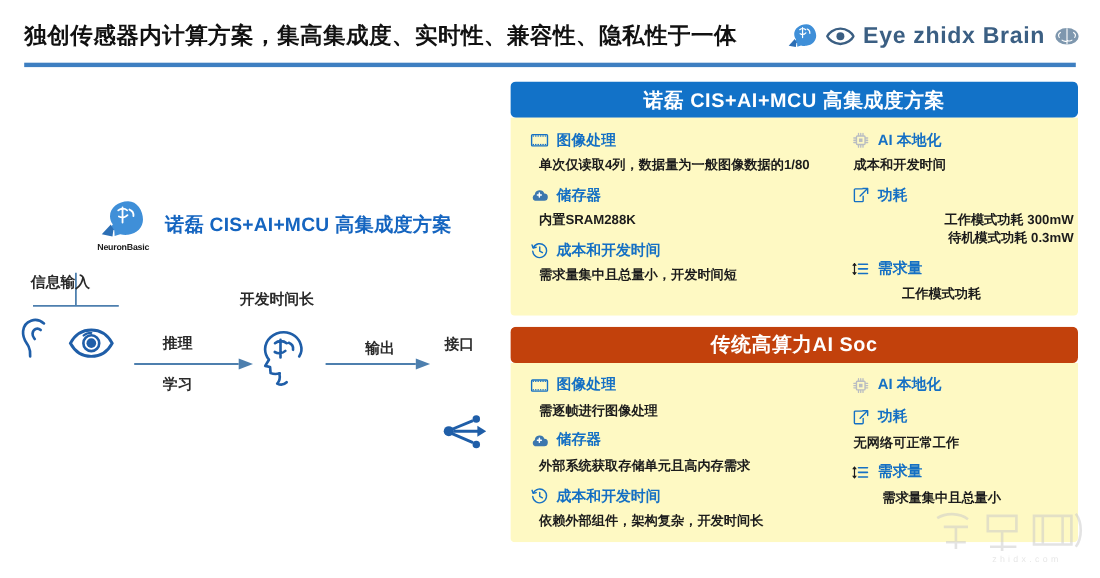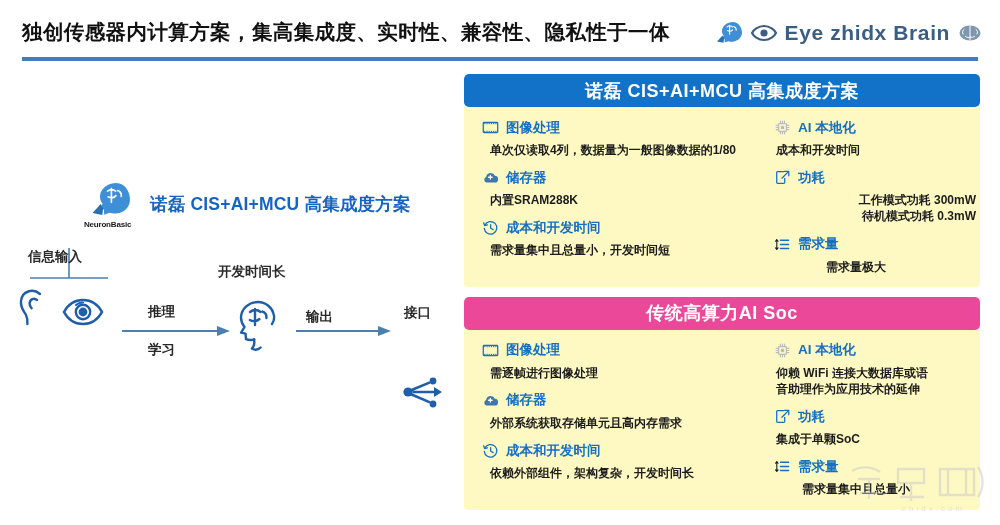--- a/index.html
+++ b/index.html
@@ -37,40 +37,40 @@
   .left-panel {
     position:absolute; left:0; top:66px; width:462px; height:455px;
   }
   .ln-logo-row {
     position:absolute; left:84px; top:114px;
     display:flex; align-items:center; gap:10px;
   }
   .ln-logo-mark { position:relative; width:56px; height:48px; }
   .ln-logo-cap {
     position:absolute; left:0; bottom:-1px; width:56px;
-    text-align:left; font-size:8px; font-weight:bold; color:#1a1a1a;
+    text-align:center; font-size:8px; font-weight:bold; color:#1a1a1a;
     letter-spacing:-0.2px;
   }
   .ln-logo-text {
     font-size:17.5px; font-weight:bold; color:#1565c0;
     white-space:nowrap; letter-spacing:0.2px;
   }
 
   .flow { position:absolute; left:0; top:0; width:462px; height:455px; }
 
   .flow-label {
     position:absolute; font-size:13.5px; font-weight:bold; color:#2a2a2a;
     white-space:nowrap;
   }
   .lbl-input   { left:28px;  top:182px; }
   .lbl-predict { left:218px; top:197px; }
   .lbl-iface   { left:404px; top:238px; }
   .lbl-infer   { left:148px; top:237px; }
   .lbl-learn   { left:148px; top:275px; }
-  .lbl-output  { left:306px; top:242px;font-family:Liberation Serif, serif; }
+  .lbl-output  { left:332px; top:242px;font-family:Liberation Serif, serif; }
 
   
   .right-panel { position:absolute; left:464px; top:74px; width:516px; }
 
   .card { width:516px; border-radius:4px; margin-bottom:10px; overflow:hidden; }
   .card-head {
     height:33px; display:flex; align-items:center; justify-content:center;
     border-radius:5px;
     font-size:18px; font-weight:bold; color:#ffffff; letter-spacing:0.5px;
   }
@@ -305,27 +305,27 @@
                   <g stroke="#1c1c1c" stroke-width="1.3" stroke-linecap="round">
                     <path d="M3.3 5.4V15M3.3 4.3 1.8 6.2M3.3 4.3l1.5 1.9M3.3 15.8l-1.5-1.9M3.3 15.8l1.5-1.9"></path>
                   </g>
                   <g stroke="#1570c4" stroke-width="1.7" stroke-linecap="round">
                     <path d="M7.6 5h9.6M7.6 9.9h9.6M7.6 14.8h9.6"></path>
                   </g>
                 </svg>
               </span>
               <span class="feat-title">需求量</span>
             </div>
-            <div class="feat-text center" style="white-space: pre-line;">需求量极大</div>
+            <div class="feat-text center" style="white-space: pre-line;">工作模式功耗</div>
           </div>
         </div>
       </div>
     </div>
     <div class="card">
-      <div class="card-head" style="background: #ec4899;">传统高算力AI Soc</div>
+      <div class="card-head" style="background: #c2410c;">传统高算力AI Soc</div>
       <div class="card-body">
         <div class="col">
           <div class="feat">
             <div class="feat-head">
               <span class="icon">
                 <svg width="17" height="17" viewBox="0 0 20 20">
                   <rect x="1.5" y="4" width="17" height="12" rx="1" fill="none" stroke="#1570c4" stroke-width="1.5"></rect>
                   <g fill="#1570c4">
                     <rect x="2.6" y="4.8" width="1.5" height="1.3"></rect>
                     <rect x="5.2" y="4.8" width="1.5" height="1.3"></rect>
@@ -381,35 +381,33 @@
                 <svg width="17" height="17" viewBox="0 0 20 20">
                   <rect x="5.4" y="5.4" width="9.2" height="9.2" rx="1" fill="none" stroke="#b9bdc2" stroke-width="1.5"></rect>
                   <rect x="8.1" y="8.1" width="3.8" height="3.8" fill="#b9bdc2"></rect>
                   <g stroke="#b9bdc2" stroke-width="1.4" stroke-linecap="round">
                     <path d="M7.6 2.6v2.3M10 2.6v2.3M12.4 2.6v2.3M7.6 15.1v2.3M10 15.1v2.3M12.4 15.1v2.3M2.6 7.6h2.3M2.6 10h2.3M2.6 12.4h2.3M15.1 7.6h2.3M15.1 10h2.3M15.1 12.4h2.3"></path>
                   </g>
                 </svg>
               </span>
               <span class="feat-title">AI 本地化</span>
             </div>
-            <div class="feat-text" style="white-space: pre-line;">仰赖 WiFi 连接大数据库或语
-音助理作为应用技术的延伸</div>
           </div>
           <div class="feat rc">
             <div class="feat-head">
               <span class="icon">
                 <svg width="17" height="17" viewBox="0 0 20 20">
                   <path d="M11.4 3.2H4.2a1 1 0 0 0-1 1v11.6a1 1 0 0 0 1 1h7.4a1 1 0 0 0 1-1V11" fill="none" stroke="#1570c4" stroke-width="1.5" stroke-linecap="round"></path>
                   <path d="M9.3 10.8 17 3.1" fill="none" stroke="#1570c4" stroke-width="1.5" stroke-linecap="round"></path>
                   <path d="M12.2 2.8H17.4V8" fill="none" stroke="#1570c4" stroke-width="1.5" stroke-linecap="round" stroke-linejoin="round"></path>
                 </svg>
               </span>
               <span class="feat-title">功耗</span>
             </div>
-            <div class="feat-text" style="white-space: pre-line;">集成于单颗SoC</div>
+            <div class="feat-text" style="white-space: pre-line;">无网络可正常工作</div>
           </div>
           <div class="feat rc">
             <div class="feat-head">
               <span class="icon">
                 <svg width="17" height="17" viewBox="0 0 20 20">
                   <g stroke="#1c1c1c" stroke-width="1.3" stroke-linecap="round">
                     <path d="M3.3 5.4V15M3.3 4.3 1.8 6.2M3.3 4.3l1.5 1.9M3.3 15.8l-1.5-1.9M3.3 15.8l1.5-1.9"></path>
                   </g>
                   <g stroke="#1570c4" stroke-width="1.7" stroke-linecap="round">
                     <path d="M7.6 5h9.6M7.6 9.9h9.6M7.6 14.8h9.6"></path>

